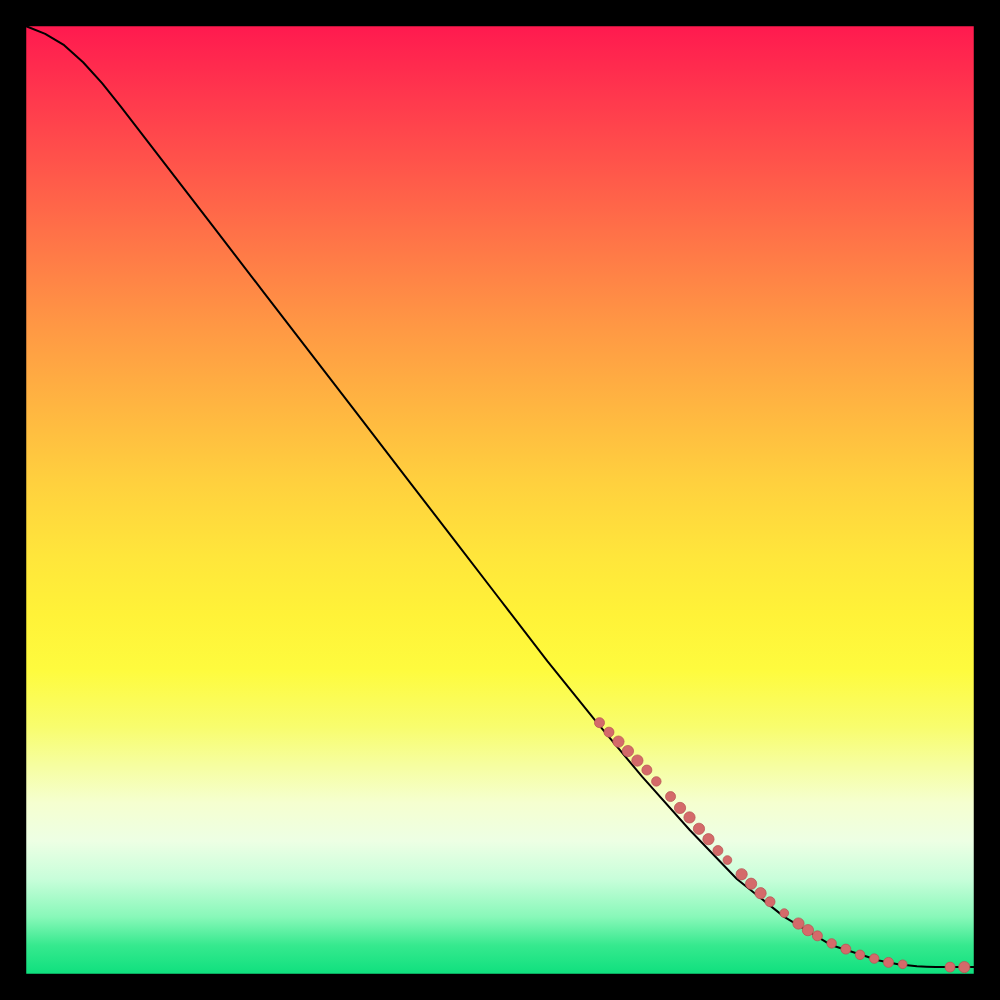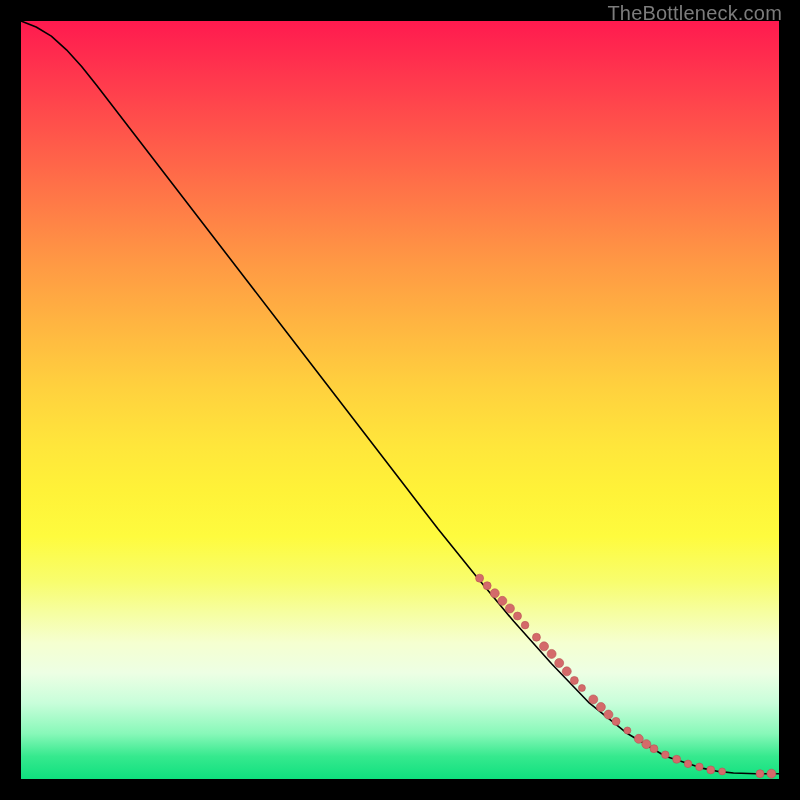--- a/index.html
+++ b/index.html
@@ -63,21 +63,20 @@
     top: 21px;
     width: 758px;
     height: 758px;
     overflow: visible;
   }
 </style>
 </head>
 <body>
 
 <div class="frame">
-  <div class="attribution">TheBottleneck.com</div>
 
   <div class="plot-area"></div>
 
   <svg class="overlay" viewBox="0 0 758 758" preserveAspectRatio="none">
     <path id="curve-path" fill="none" stroke-width="1.6" stroke-linecap="round" stroke-linejoin="round" d="M0.00 0.00 L15.16 6.06 L30.32 15.16 L45.48 28.80 L60.64 45.48 L75.80 64.43 L113.70 113.70 L151.60 162.97 L189.50 212.24 L227.40 261.51 L265.30 310.78 L303.20 360.05 L341.10 409.32 L379.00 458.59 L416.90 507.86 L454.80 554.86 L492.70 600.34 L530.60 642.78 L568.50 682.20 L606.40 712.52 L644.30 735.26 L682.20 747.39 L697.36 750.42 L712.52 751.94 L720.10 752.32 L727.68 752.54 L735.26 752.69 L742.84 752.69 L758.00 752.69" stroke="#000000"></path>
     <g id="markers-group">
         <circle cx="458.59" cy="557.13" r="4.00" fill="#d46a6a" stroke="#b85454" stroke-width="0.6"></circle>
         <circle cx="466.17" cy="564.71" r="4.00" fill="#d46a6a" stroke="#b85454" stroke-width="0.6"></circle>
         <circle cx="473.75" cy="572.29" r="4.50" fill="#d46a6a" stroke="#b85454" stroke-width="0.6"></circle>
         <circle cx="481.33" cy="579.87" r="4.50" fill="#d46a6a" stroke="#b85454" stroke-width="0.6"></circle>

